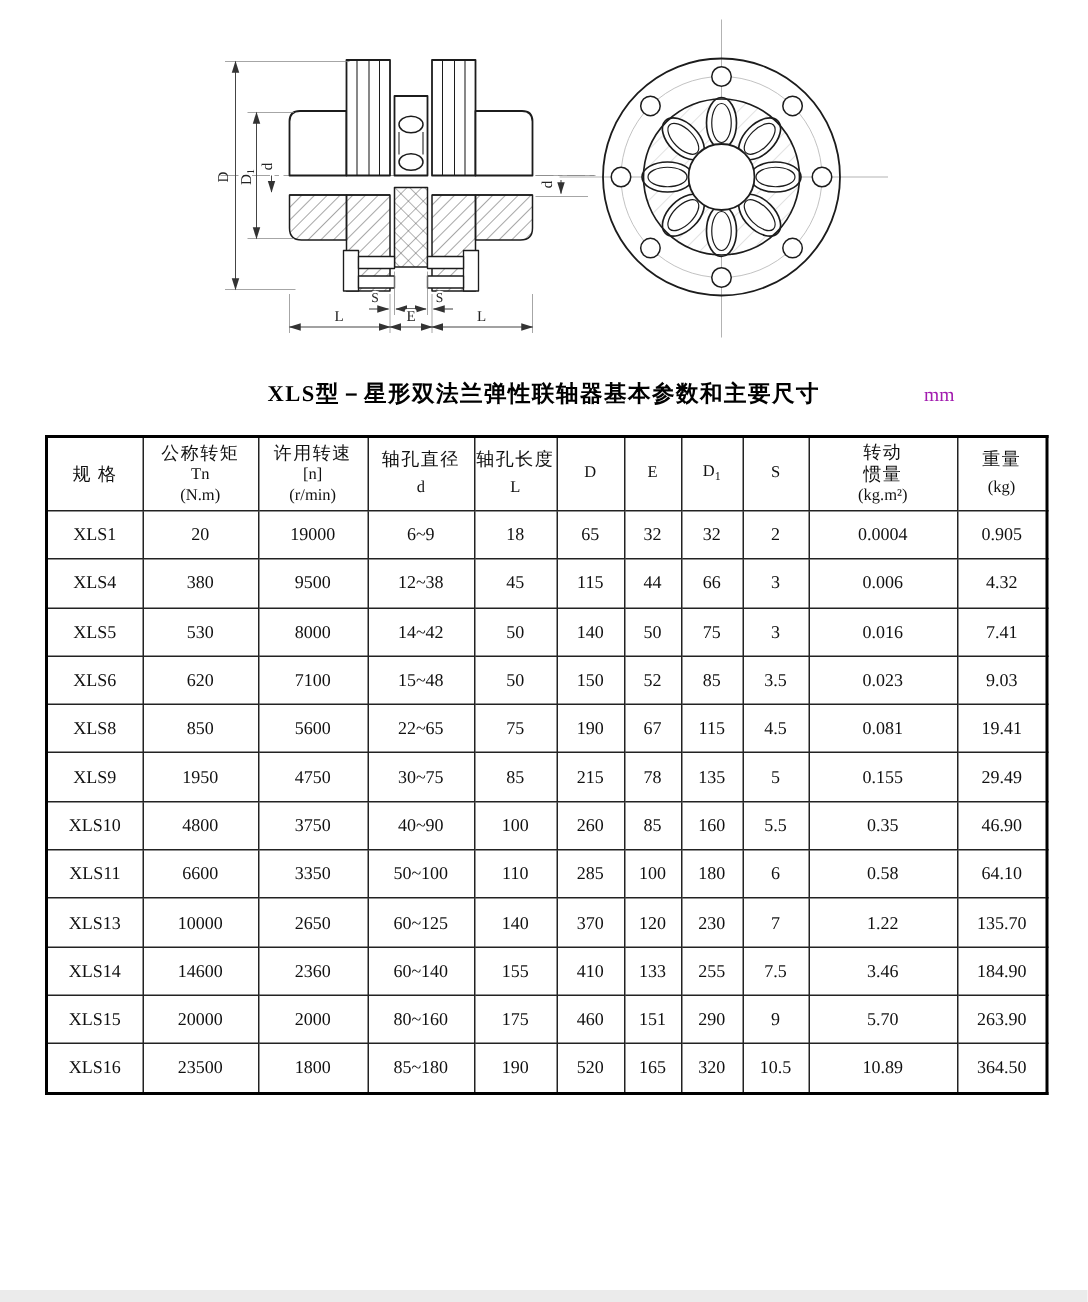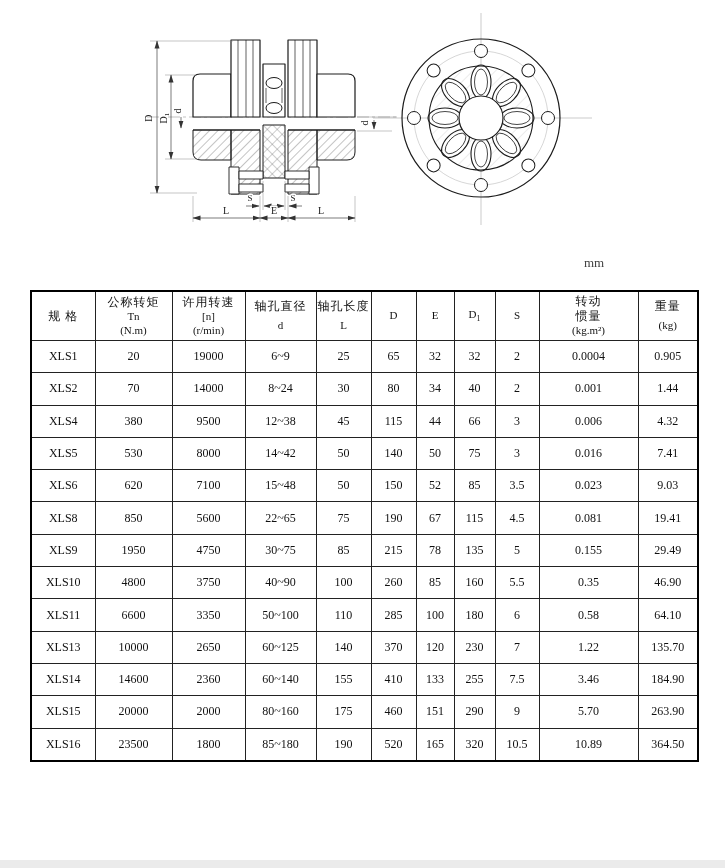--- a/index.html
+++ b/index.html
@@ -7,21 +7,21 @@
     width:725px;height:868px;position:relative;background:#ffffff;
     font-family:"Liberation Serif","DejaVu Serif",serif;color:#111;
     overflow:hidden;
   }
   .drawing-area{position:absolute;top:0;left:0;width:725px;height:248px;}
   .title-row{position:absolute;top:253px;left:0;width:725px;height:24px;}
   .doc-title{
     position:absolute;left:0;right:0;text-align:center;
     font-size:15px;font-weight:bold;letter-spacing:1px;color:#000;
   }
-  .doc-unit{position:absolute;left:584px;top:2px;font-size:13px;color:#404040;}
+  .doc-unit{position:absolute;left:616px;top:2px;font-size:13px;color:#a21caf;}
   .table-wrap{position:absolute;top:290px;left:30px;}
   table.spec{
     width:667px;border-collapse:collapse;table-layout:fixed;
     border:2px solid #000;
   }
   table.spec th, table.spec td{
     border:1px solid #222;text-align:center;vertical-align:middle;
     font-weight:normal;padding:0;font-size:12px;color:#111;
     overflow:hidden;white-space:nowrap;
   }
@@ -231,20 +231,21 @@
           </g>
       <g transform="rotate(315 481 118)">
             <circle cx="481" cy="51" r="6.5"></circle>
           </g>
     </g>
   </g>
 </svg>
 </div>
 
 <div class="title-row">
+  <span class="doc-title">XLS型－星形双法兰弹性联轴器基本参数和主要尺寸</span>
   <span class="doc-unit">mm</span>
 </div>
 
 <div class="table-wrap">
   <table class="spec">
     <colgroup>
       <col style="width:64px">
         <col style="width:77px">
         <col style="width:73px">
       <col style="width:71px">
@@ -323,40 +324,27 @@
             </div>
           </th>
       </tr>
     </thead>
     <tbody>
         <tr>
           <td>XLS1</td>
           <td>20</td>
           <td>19000</td>
           <td>6~9</td>
-          <td>25</td>
+          <td>18</td>
           <td>65</td>
           <td>32</td>
           <td>32</td>
           <td>2</td>
           <td>0.0004</td>
           <td>0.905</td>
-        </tr>
-        <tr>
-          <td>XLS2</td>
-          <td>70</td>
-          <td>14000</td>
-          <td>8~24</td>
-          <td>30</td>
-          <td>80</td>
-          <td>34</td>
-          <td>40</td>
-          <td>2</td>
-          <td>0.001</td>
-          <td>1.44</td>
         </tr>
         <tr>
           <td>XLS4</td>
           <td>380</td>
           <td>9500</td>
           <td>12~38</td>
           <td>45</td>
           <td>115</td>
           <td>44</td>
           <td>66</td>

